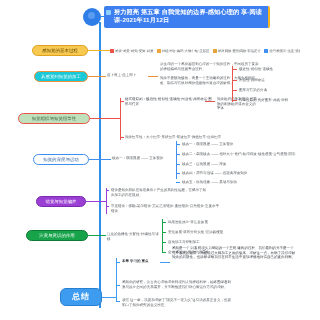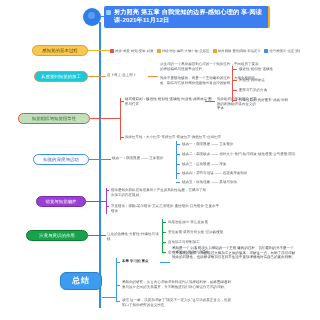--- a/index.html
+++ b/index.html
@@ -174,21 +174,21 @@
   <div class="vline" style="left:162px;top:219px;height:34px;background:#16a34a;"></div>
   <div class="hline" style="left:162px;top:222px;width:4px;background:#16a34a;"></div>
   <div class="leaf" style="left:168px;top:220px;width:120px;">鸡尾酒会效应·非注意盲视</div>
   <div class="hline" style="left:162px;top:232px;width:4px;background:#16a34a;"></div>
   <div class="leaf" style="left:168px;top:230px;width:120px;">变化盲视·双耳分听实验·过滤器模型</div>
   <div class="hline" style="left:162px;top:242px;width:4px;background:#16a34a;"></div>
   <div class="leaf" style="left:168px;top:240px;width:120px;">自动加工与控制加工</div>
   <div class="hline" style="left:162px;top:252px;width:4px;background:#16a34a;"></div>
   <div class="leaf" style="left:168px;top:250px;width:120px;">意识·前意识·无意识的层次</div>
 
-  <div class="node n-sum" style="left:60px;top:272px;width:42px;height:18px;">
+  <div class="node n-sum" style="left:60px;top:288px;width:42px;height:18px;">
     <span>总结</span>
   </div>
   <div class="hline" style="left:102px;top:297px;width:14px;background:#3d9bf0;"></div>
   <div class="vline" style="left:116px;top:258px;height:44px;background:#3d9bf0;"></div>
 
   <div class="hline" style="left:116px;top:262px;width:4px;background:#3d9bf0;"></div>
   <div class="leaf b dark" style="left:122px;top:259px;width:44px;">本章 学习的 重点</div>
   <div class="hline" style="left:160px;top:262px;width:10px;background:#3d9bf0;"></div>
   <div class="leaf dark" style="left:172px;top:246px;width:124px;">感知是一个 以客观现实为基础的一个主观 建构的过程。我们看到的并不是一个完整客观的世界，而是经过大脑加工之后的版本。理解这一点，有助于我们理解知觉的局限性，也能够帮助我们在日常生活中更加谨慎地对待自己的直觉判断。</div>
 

